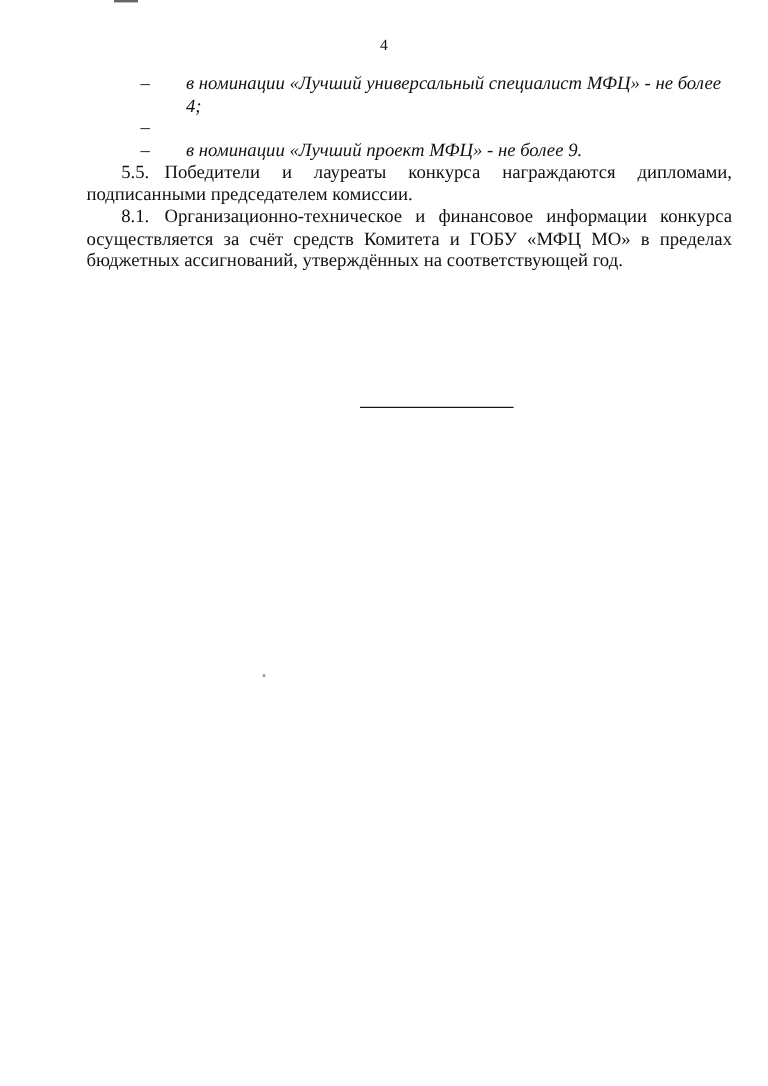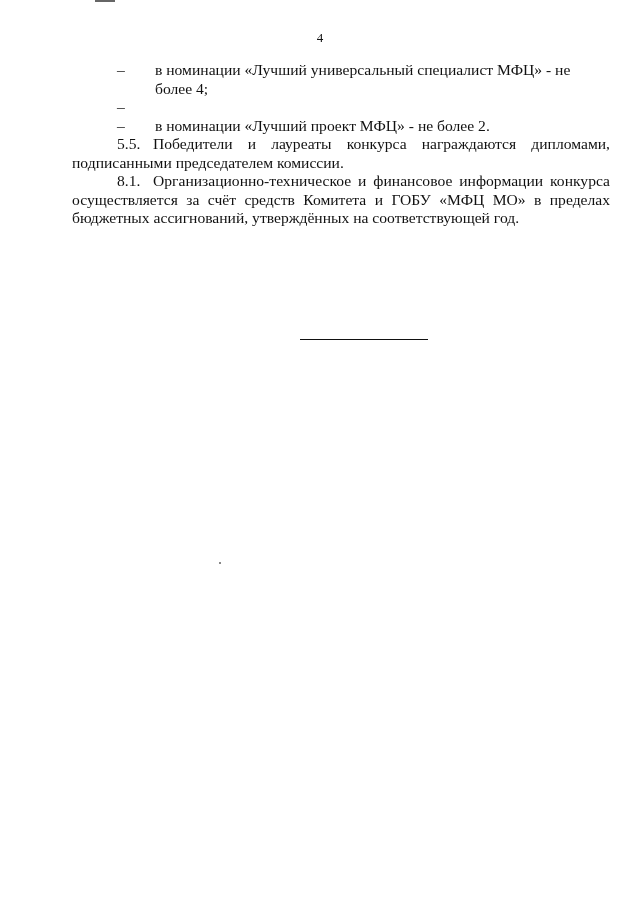--- a/index.html
+++ b/index.html
@@ -3,44 +3,44 @@
 <meta charset="utf-8">
 <style>
   html, body { margin: 0; padding: 0; background: #ffffff; }
   body { width: 640px; height: 905px; position: relative; overflow: hidden;
          font-family: "Liberation Serif", "DejaVu Serif", serif; color: #111; }
   .scan-mark { position: absolute; left: 95px; top: 0; width: 20px; height: 2px; background: #666; }
   .page-number { position: absolute; top: 30px; left: 0; width: 640px; text-align: center; font-size: 13px; }
   .content { position: absolute; left: 72px; top: 61px; width: 538px; font-size: 15.6px; line-height: 18.5px; }
   .bullet { display: flex; }
   .bullet .dash { width: 83px; padding-left: 45px; box-sizing: border-box; flex: 0 0 83px; }
-  .bullet .text { flex: 1; }
+  .bullet .text { flex: 1; font-style: italic; }
   .para { text-align: justify; text-align-last: left; }
-  .para .num { display: inline-block; margin-left: 45px; width: 36px; }
+  .para .num { display: inline-block; margin-left: 29px; width: 36px; }
   .rule { position: absolute; left: 300px; top: 339px; width: 128px; height: 0; border-top: 1px solid #111; }
   .speck { position: absolute; left: 219px; top: 562px; width: 2px; height: 2px; background: #888; }
 </style>
 </head>
 <body>
 
 <div class="scan-mark"></div>
 
 <div class="page-number">4</div>
 
 <div class="content">
   <div class="bullet">
     <span class="dash">–</span>
     <span class="text">в номинации «Лучший универсальный специалист МФЦ» - не более 4;</span>
   </div>
   <div class="bullet">
     <span class="dash">–</span>
   </div>
   <div class="bullet">
     <span class="dash">–</span>
-    <span class="text">в номинации «Лучший проект МФЦ» - не более 2.</span>
+    <span class="text">в номинации «Лучший проект МФЦ» - не более 9.</span>
   </div>
 
   <div class="para">
     <span class="num">5.5.</span><span>Победители и лауреаты конкурса награждаются дипломами, подписанными председателем комиссии.</span>
   </div>
   <div class="para">
     <span class="num">8.1.</span><span>Организационно-техническое и финансовое информации конкурса осуществляется за счёт средств Комитета и ГОБУ «МФЦ МО» в пределах бюджетных ассигнований, утверждённых на соответствующей год.</span>
   </div>
 </div>
 

